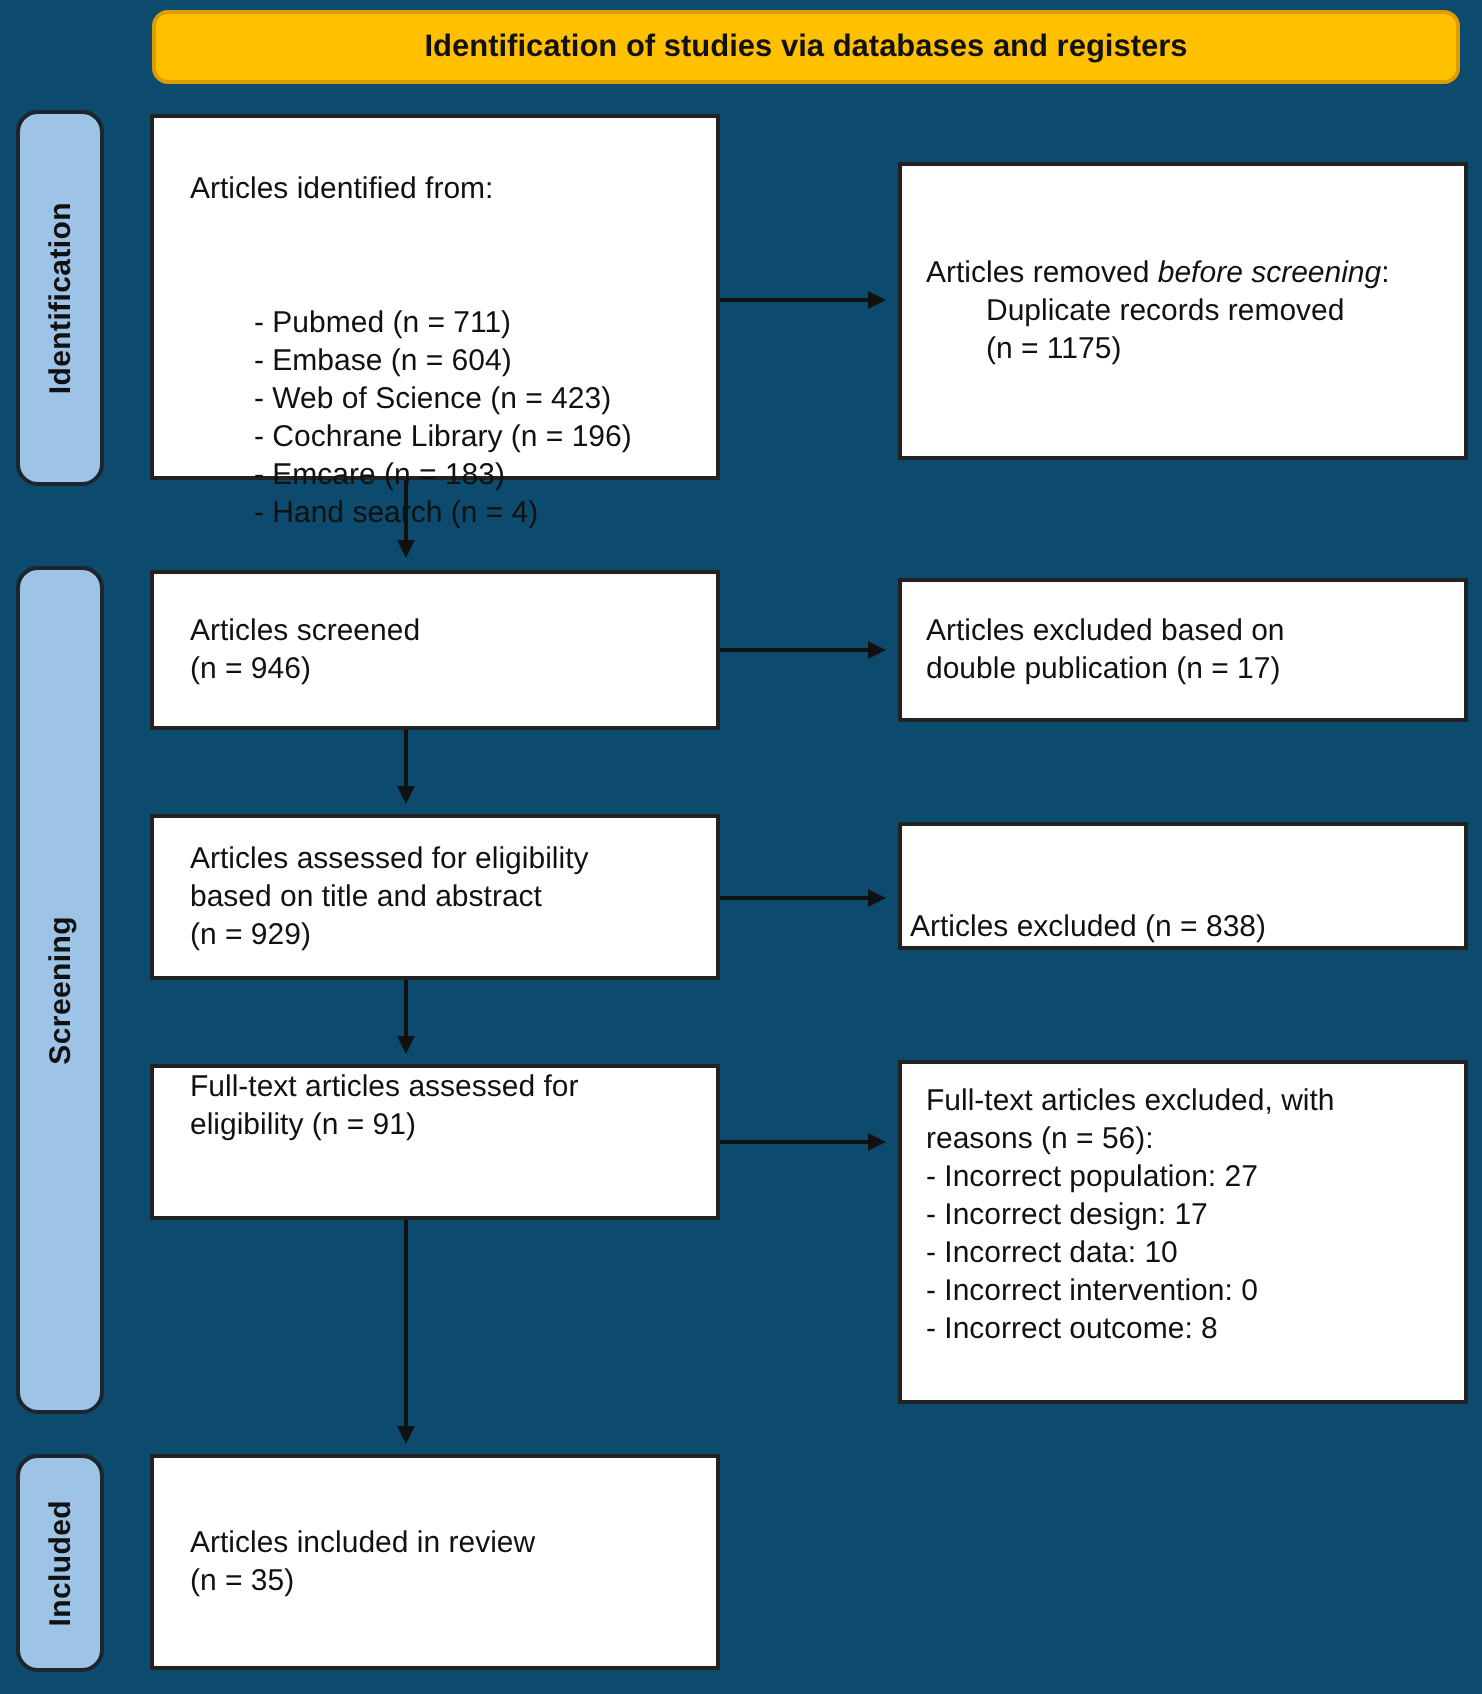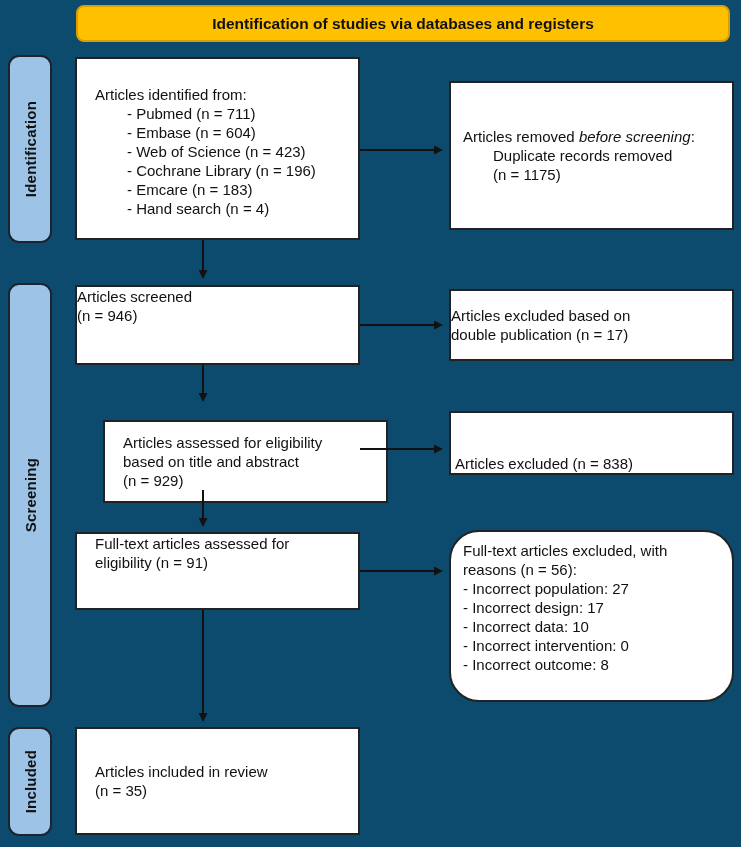--- a/index.html
+++ b/index.html
@@ -55,29 +55,29 @@
   .box{
     position:absolute;
     background:#ffffff;
     border:2px solid var(--box-border);
     box-sizing:border-box;
   }
   .col-left{left:75px;width:285px;}
   .col-right{left:449px;width:285px;}
   .box-identified{top:57px;height:183px;padding:26px 8px 8px 18px;}
   .box-removed{top:57px;height:149px;display:flex;flex-direction:column;justify-content:center;padding:0 8px 0 12px;margin-top:24px;}
-  .box-screened{top:285px;height:80px;display:flex;align-items:flex-start;}
-  .box-excluded-double{top:289px;height:72px;display:flex;align-items:center;}
-  .box-assessed{top:420px;height:83px;display:flex;align-items:center;padding-left:18px;margin-left:28px;}
+  .box-screened{top:285px;height:80px;display:flex;align-items:center;padding-left:18px;}
+  .box-excluded-double{top:289px;height:72px;display:flex;align-items:center;padding-left:12px;}
+  .box-assessed{top:407px;height:83px;display:flex;align-items:center;padding-left:18px;}
   .box-excluded-838{top:411px;height:64px;display:flex;align-items:flex-end;padding-left:4px;}
   .box-fulltext{top:532px;height:78px;display:flex;align-items:flex-start;padding-left:18px;}
-  .box-fulltext-excluded{top:530px;height:172px;padding:9px 8px 8px 12px;border-radius:30px;}
+  .box-fulltext-excluded{top:530px;height:172px;padding:9px 8px 8px 12px;}
   .box-included{top:727px;height:108px;display:flex;align-items:center;padding-left:18px;}
   .pre{white-space:pre-line;}
-  .indent{padding-left:32px;}
+  .indent{padding-left:32px;margin-top:48px;}
   .indent-sm{padding-left:30px;}
   .item{white-space:nowrap;}
   
   .arrows{
     position:absolute;left:0;top:0;width:741px;height:847px;
     pointer-events:none;
   }
   .arrows line{stroke:var(--arrow);stroke-width:2;}
 </style>
 </head>

